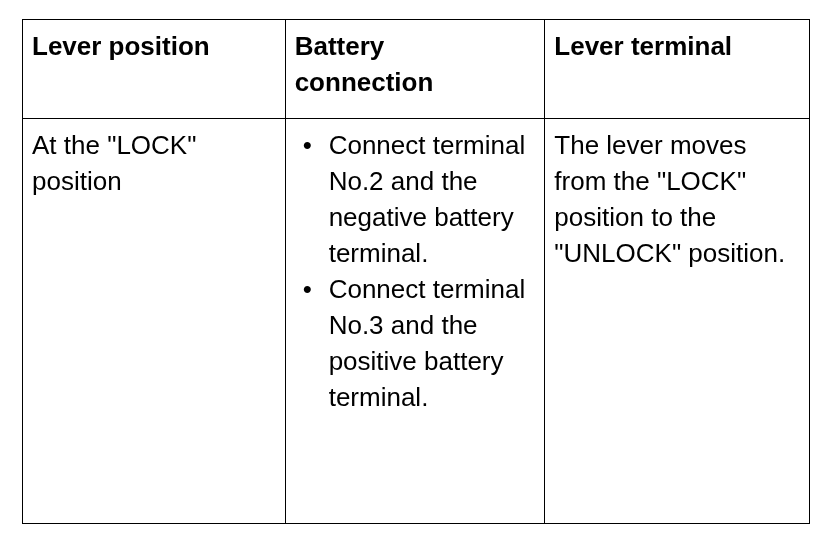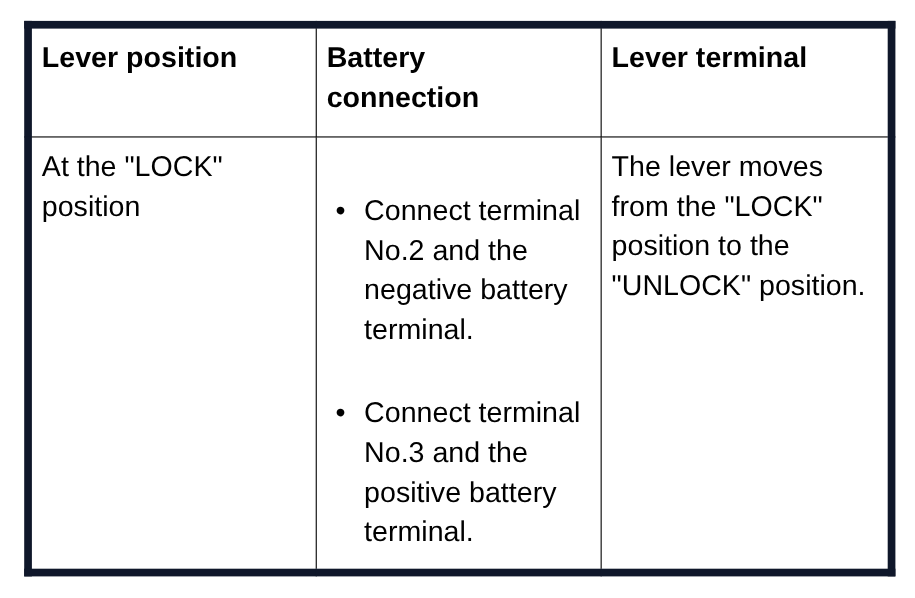--- a/index.html
+++ b/index.html
@@ -24,21 +24,21 @@
 
   .spec-table {
     position: absolute;
     left: 22px;
     top: 19px;
     width: 788px;
     height: 505px;
     border-collapse: collapse;
     table-layout: fixed;
     background: #ffffff;
-    border: 7px solid #0f172a;
+    border: 1px solid #0f172a;
   }
 
   .spec-table col.c1 { width: 262px; }
   .spec-table col.c2 { width: 259px; }
   .spec-table col.c3 { width: 264px; }
 
   .spec-table td,
   .spec-table th {
     border: 1px solid #000000;
     vertical-align: top;
@@ -78,21 +78,20 @@
     left: 8px;
     top: 0;
     width: 18px;
     line-height: 36px;
     font-size: 26px;
     text-align: left;
   }
 
   ul.bullets li .bullet-text {
     display: block;
-    margin-top: 40px;
   }
 </style>
 </head>
 <body>
 
 <div class="page">
 
   <table class="spec-table">
     <colgroup>
       <col class="c1">

